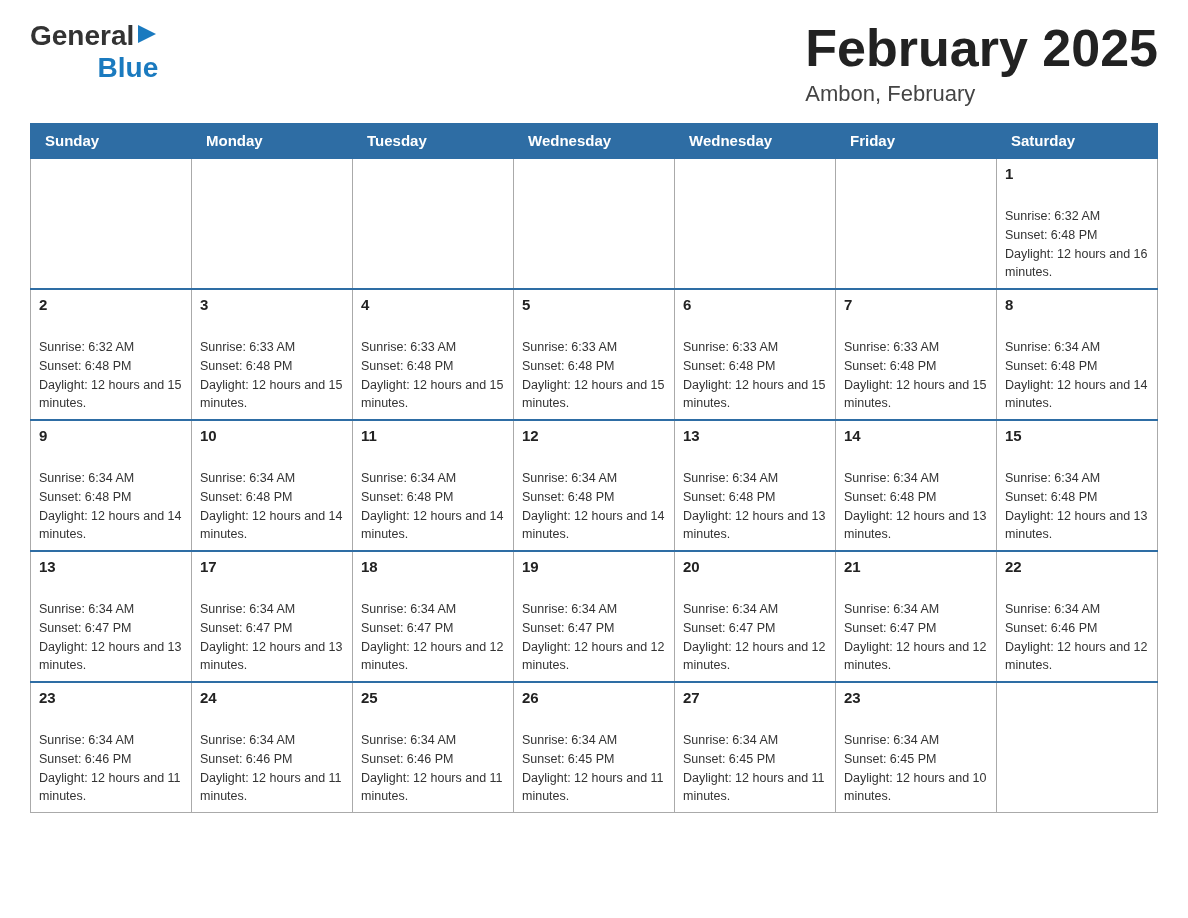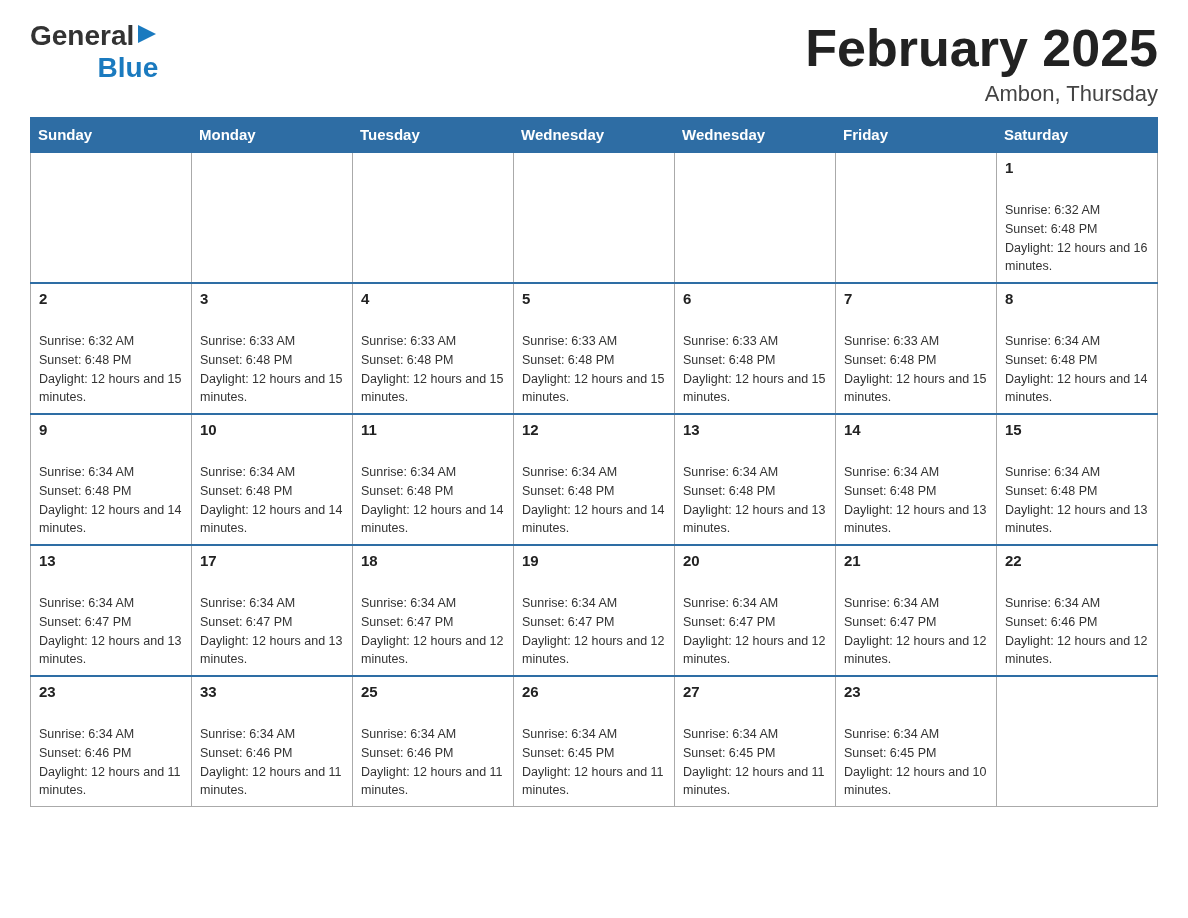--- a/index.html
+++ b/index.html
@@ -7,21 +7,21 @@
       font-family: Arial, sans-serif;
       background: #fff;
       padding: 20px 30px;
       width: 1188px;
       min-height: 918px;
     }
     .header {
       display: flex;
       justify-content: space-between;
       align-items: flex-start;
-      margin-bottom: 10px;
+      margin-bottom: 16px;
     }
     .logo-text-general {
       font-size: 28px;
       font-weight: bold;
       color: #333;
     }
     .logo-wrapper {
       display: flex;
       flex-direction: column;
     }
@@ -30,21 +30,20 @@
       align-items: center;
     }
     .logo-line2 {
       font-size: 28px;
       font-weight: bold;
       color: #1a7abf;
       margin-left: 2px;
       text-align: right;
     }
     .title-section {
-      text-align: right;
     }
     .main-title {
       font-size: 52px;
       font-weight: bold;
       color: #222;
       line-height: 1.1;
     }
     .subtitle {
       font-size: 22px;
       color: #444;
@@ -53,21 +52,21 @@
     .calendar {
       width: 100%;
       border-collapse: collapse;
       margin-top: 8px;
     }
     .calendar th {
       background-color: #2e6da4;
       color: #fff;
       font-size: 15px;
       font-weight: bold;
-      padding: 8px 7px;
+      padding: 8px 14px;
       border: 1px solid #2e6da4;
       text-align: left;
     }
     .calendar td {
       border: 1px solid #aaa;
       vertical-align: top;
       padding: 6px 8px;
       width: 14.28%;
       min-height: 110px;
       height: 130px;
@@ -108,21 +107,21 @@
       <span style="display:inline-block; margin-left:2px;">
         <svg width="22" height="22" viewBox="0 0 22 22">
           <polygon points="2,2 20,11 2,20" fill="#1a7abf"></polygon>
         </svg>
       </span>
     </div>
     <div class="logo-line2">Blue</div>
   </div>
   <div class="title-section">
     <div class="main-title">February 2025</div>
-    <div class="subtitle">Ambon, Thursday</div>
+    <div class="subtitle">Ambon, February</div>
   </div>
 </div>
 
 <table class="calendar">
   <thead>
     <tr>
     <th>Sunday</th>
         <th>Monday</th>
         <th>Tuesday</th>
         <th>Wednesday</th>
@@ -233,21 +232,21 @@
           <span class="day-number">22</span>
           <div class="day-info">Sunrise: 6:34 AM<br>Sunset: 6:46 PM<br>Daylight: 12 hours and 12 minutes.</div>
         </td>
       </tr>
       <tr>
         <td>
           <span class="day-number">23</span>
           <div class="day-info">Sunrise: 6:34 AM<br>Sunset: 6:46 PM<br>Daylight: 12 hours and 11 minutes.</div>
         </td>
         <td>
-          <span class="day-number">33</span>
+          <span class="day-number">24</span>
           <div class="day-info">Sunrise: 6:34 AM<br>Sunset: 6:46 PM<br>Daylight: 12 hours and 11 minutes.</div>
         </td>
         <td>
           <span class="day-number">25</span>
           <div class="day-info">Sunrise: 6:34 AM<br>Sunset: 6:46 PM<br>Daylight: 12 hours and 11 minutes.</div>
         </td>
         <td>
           <span class="day-number">26</span>
           <div class="day-info">Sunrise: 6:34 AM<br>Sunset: 6:45 PM<br>Daylight: 12 hours and 11 minutes.</div>
         </td>

